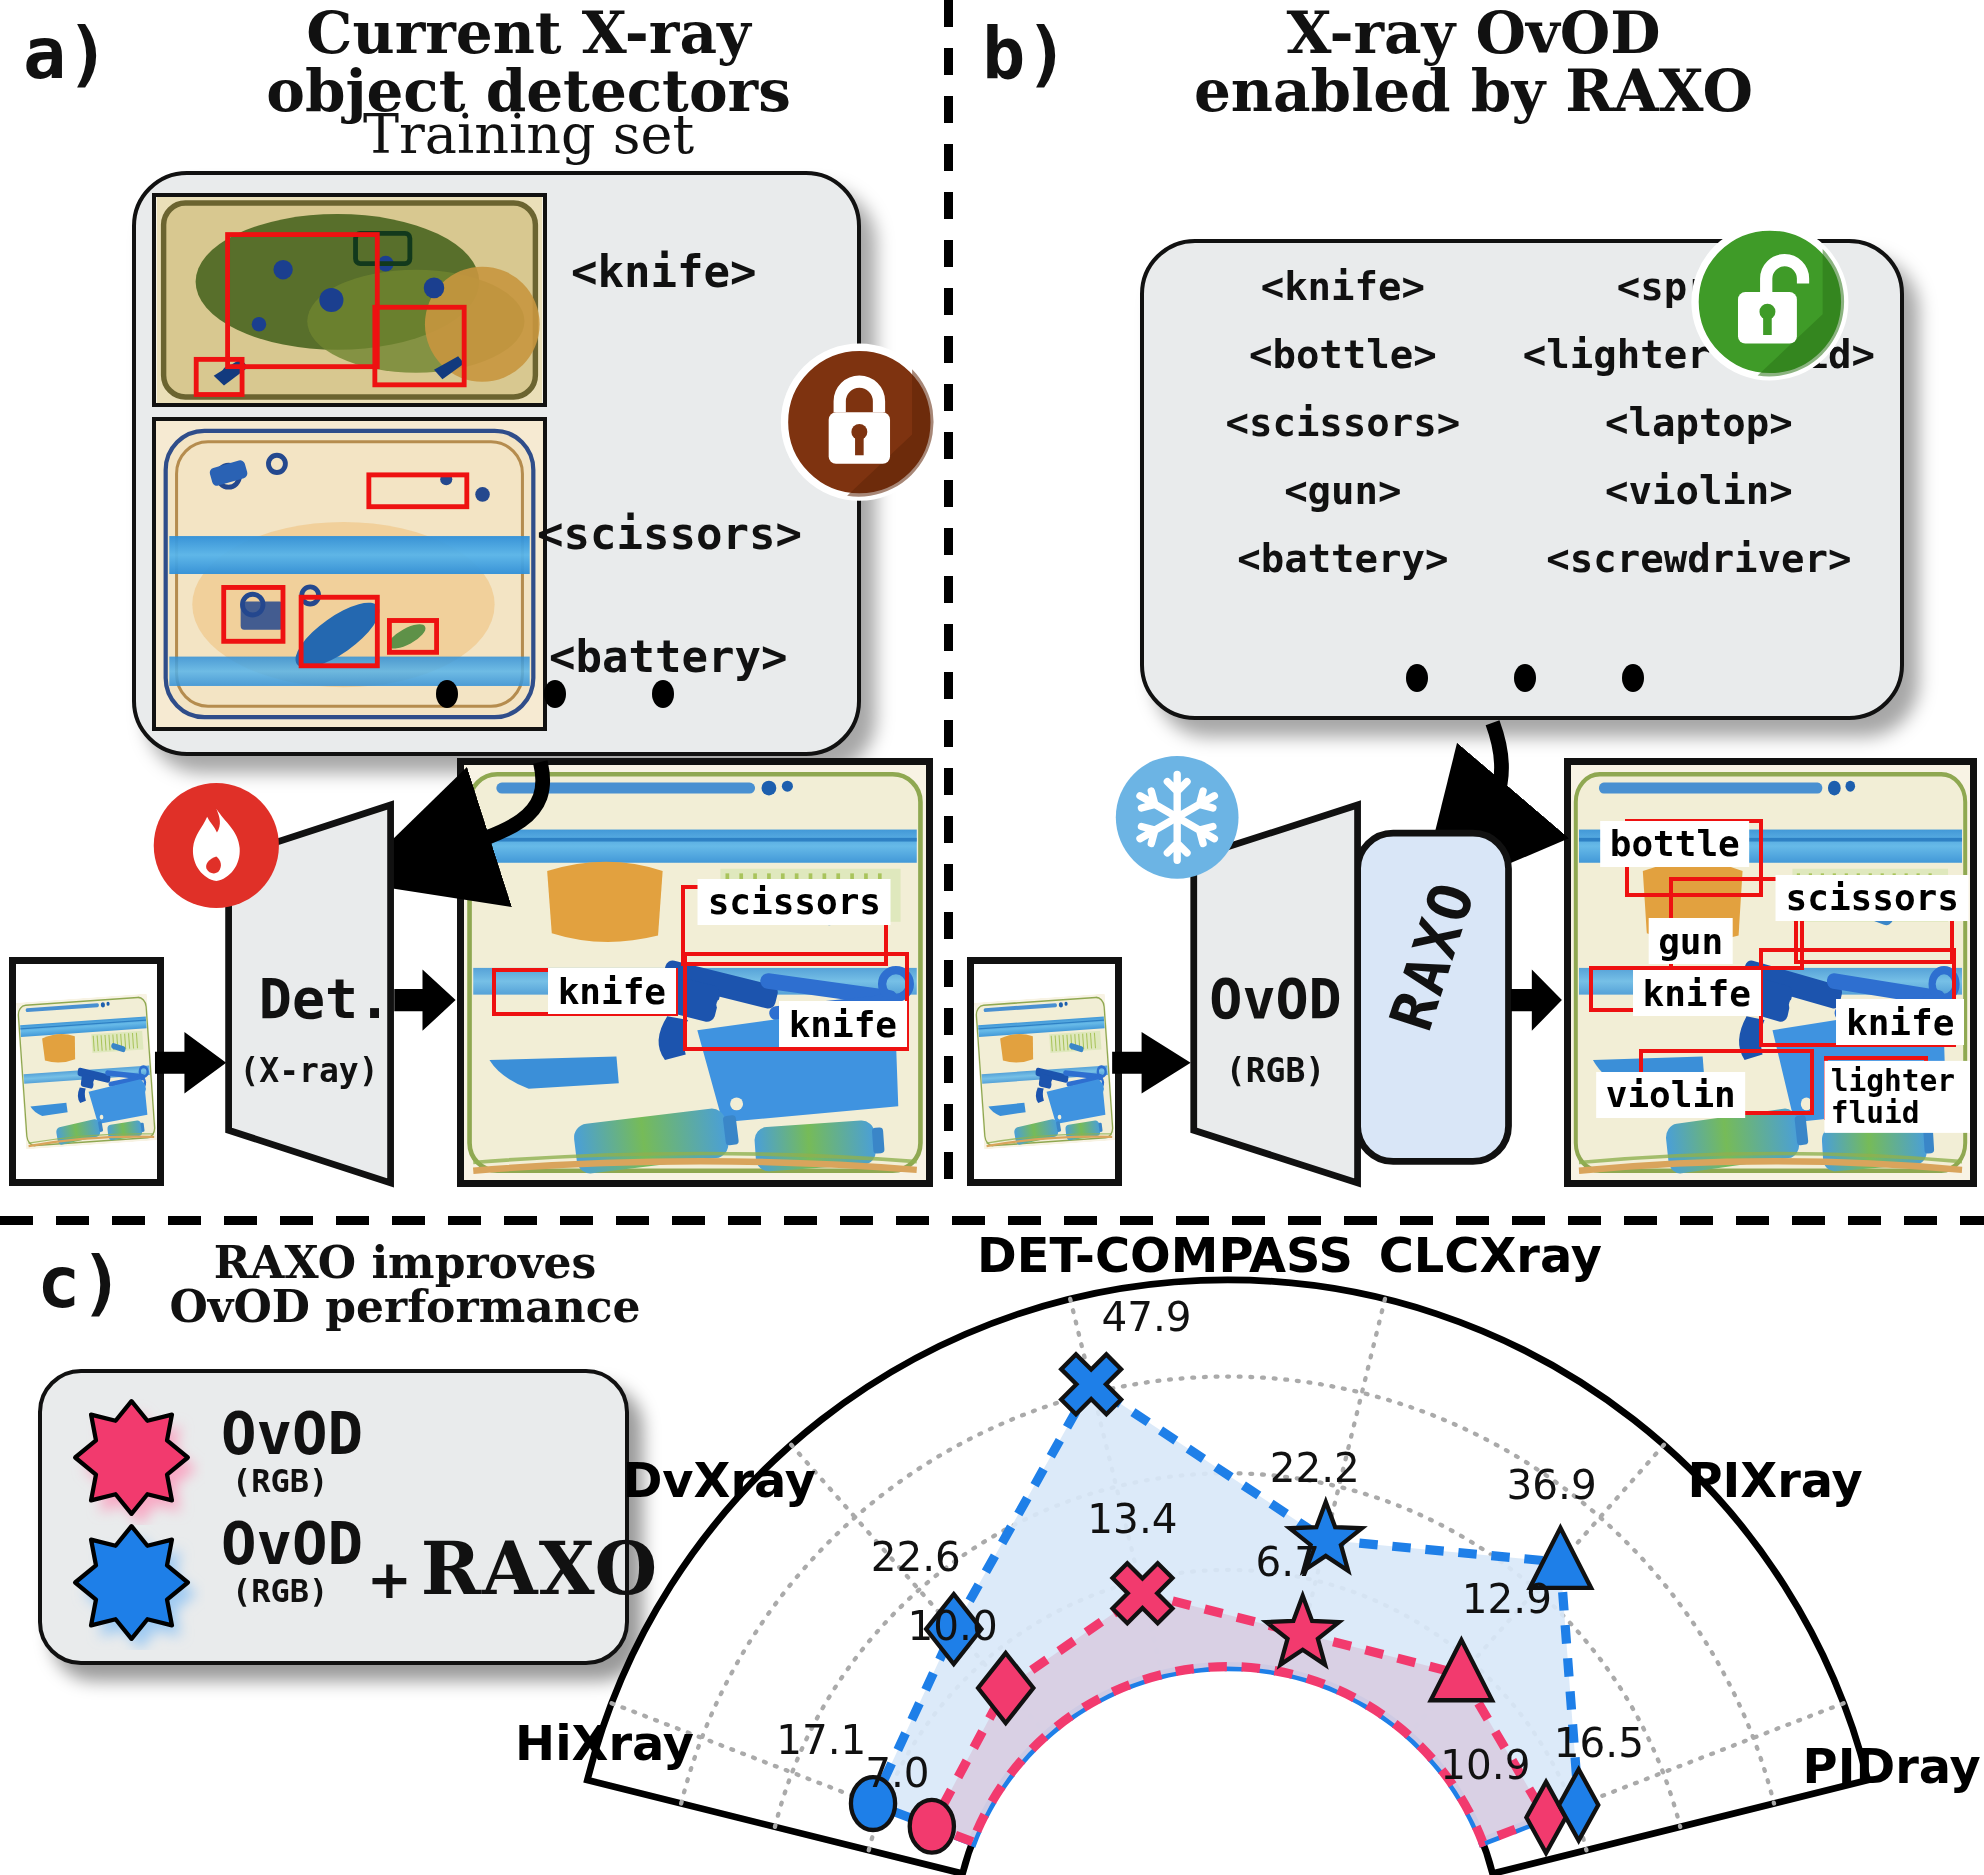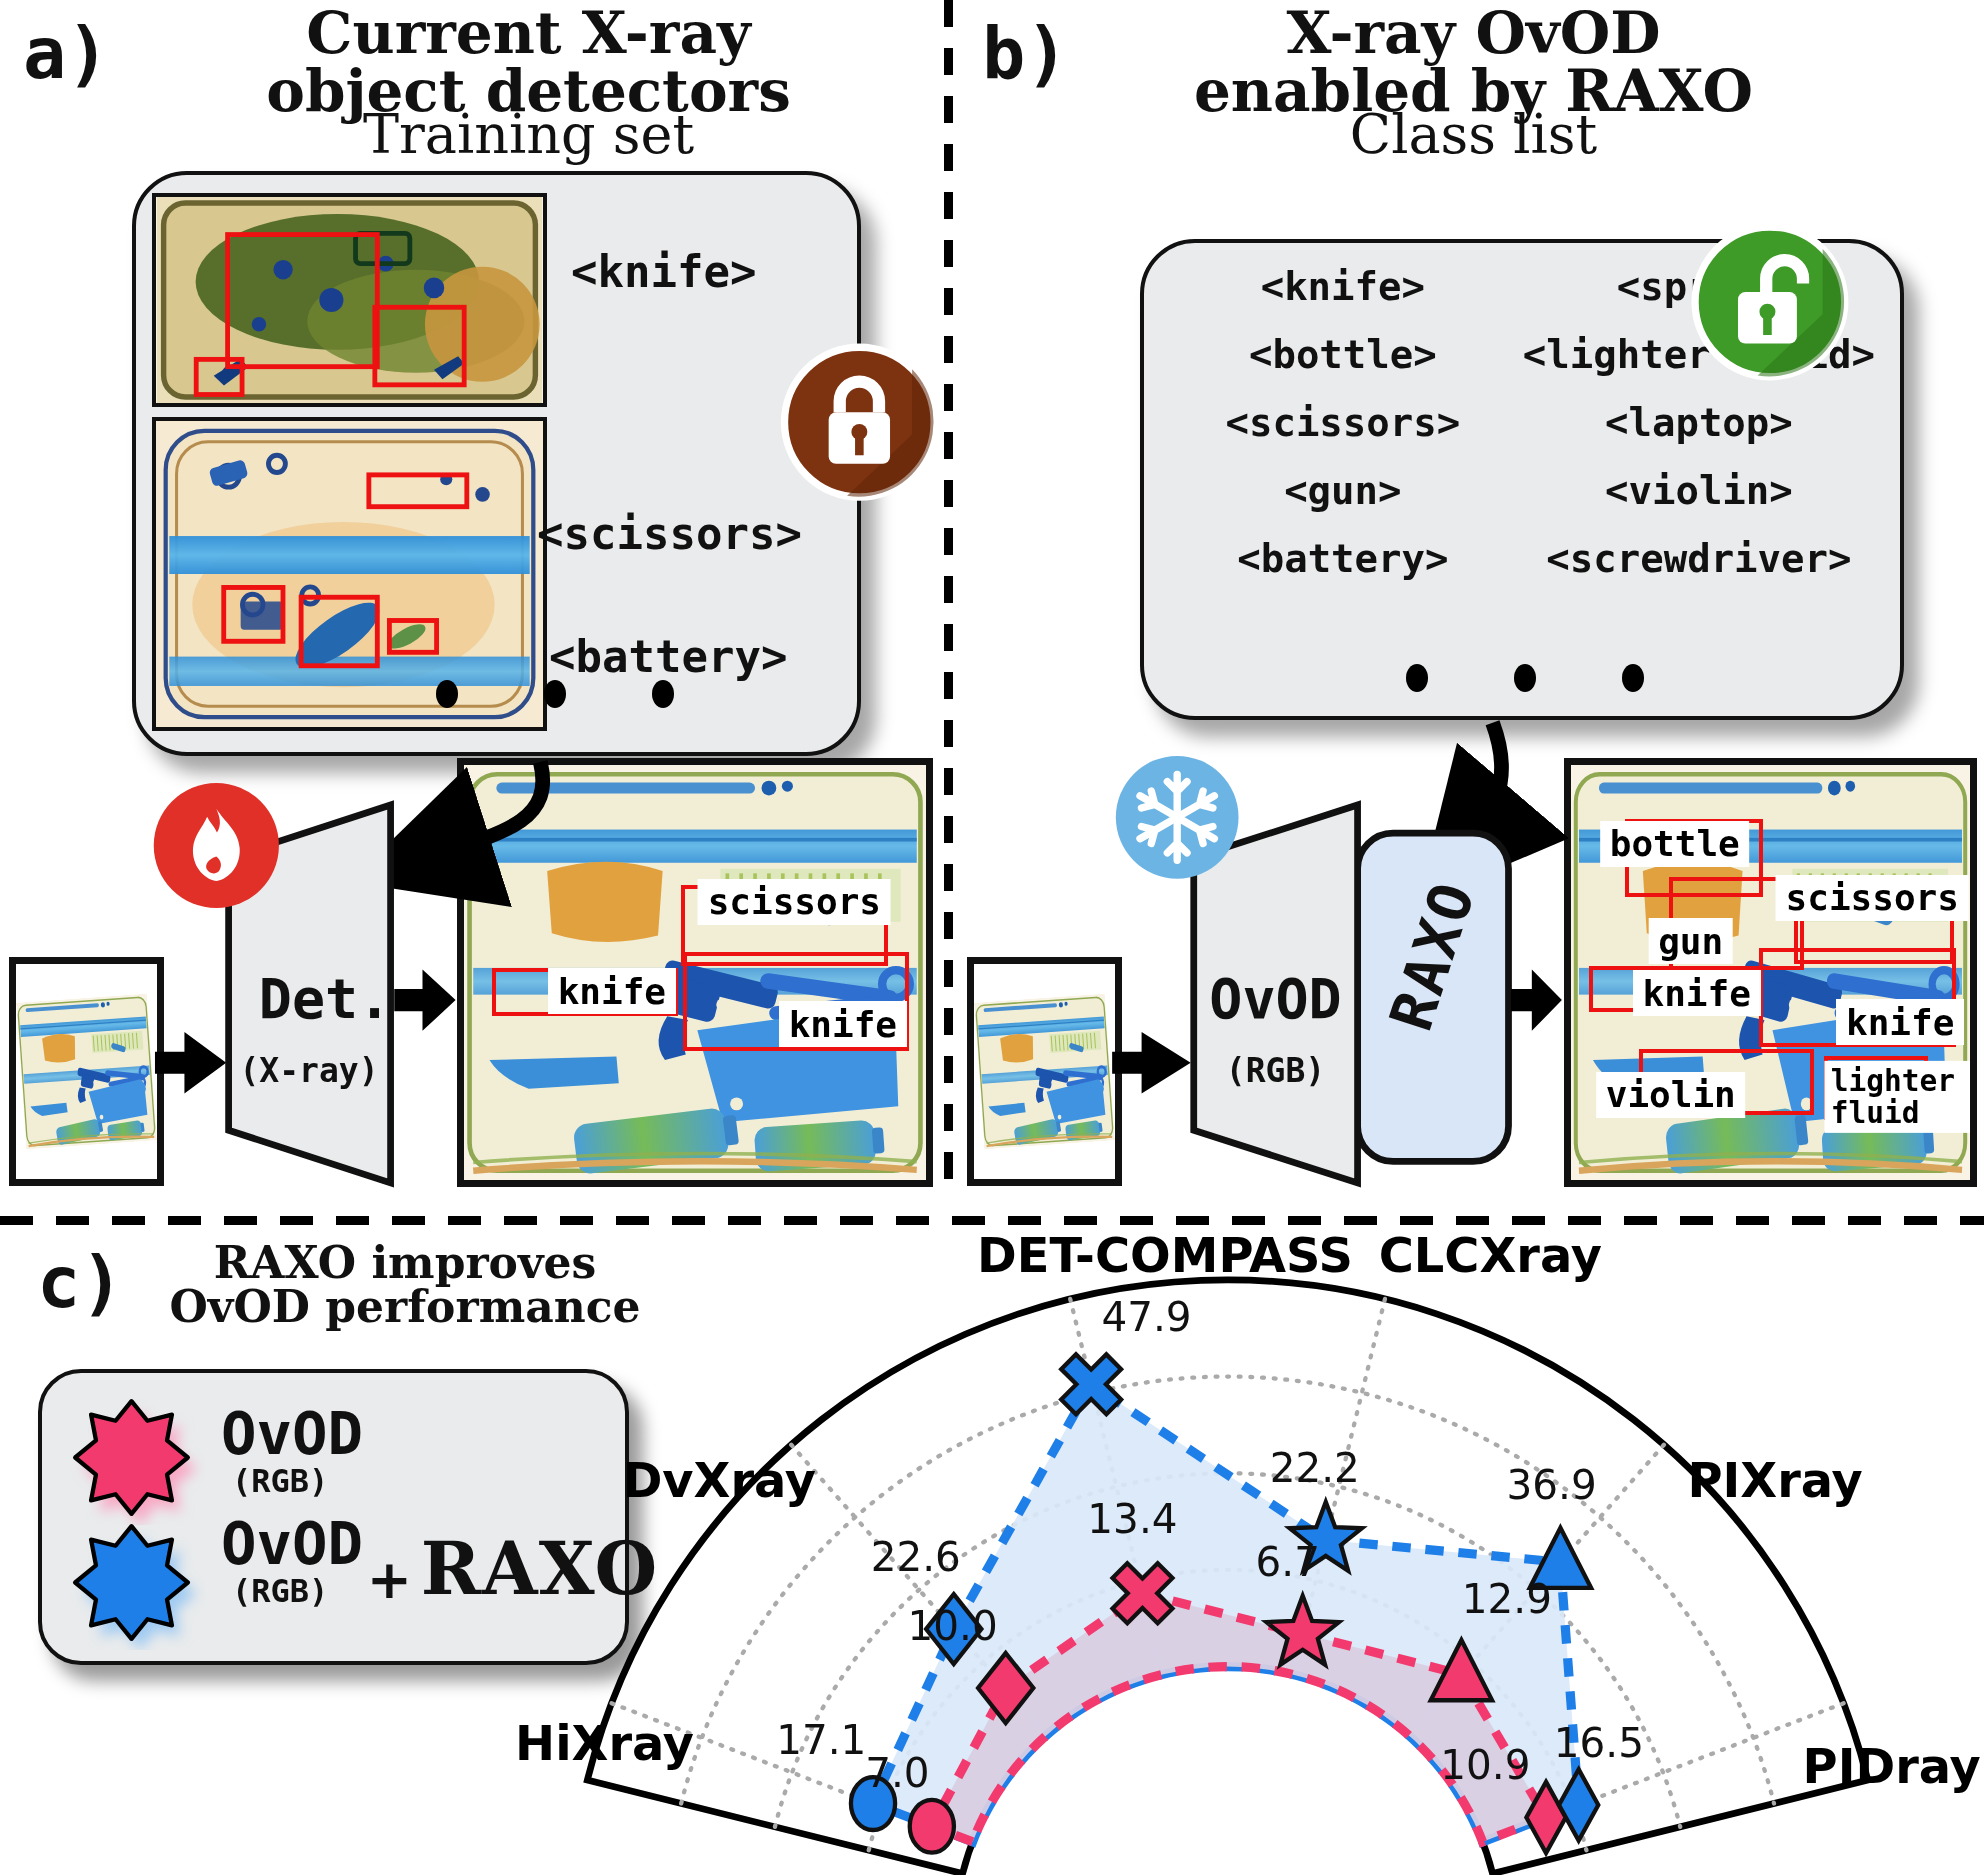--- a/index.html
+++ b/index.html
@@ -220,21 +220,20 @@
         <div class="det-box" style="left: 47.5%; top: 45%; width: 47%; height: 22%;"></div>
         <div class="det-label" style="left: 82%; top: 62.5%;">knife</div>
       </div>
   </div>
 
   <div class="abs panel-tag" style="left:982px;top:11px;">b)</div>
   <div class="abs panel-title" style="left:1148px;top:3.7px;width:651px;">
     <div>X-ray OvOD</div>
     <div>enabled by RAXO</div>
   </div>
-  <div class="abs panel-sub" style="left:1148px;top:103px;width:651px;">Class list</div>
 
   <div class="abs card" style="left:1140px;top:239px;width:756px;height:473px;"></div>
   <div id="class-grid" class="abs cls-grid" style="left:1169px;top:264px;width:706px;">
       <div class="cls-item">&lt;knife&gt;</div>
       <div class="cls-item">&lt;spray&gt;</div>
       <div class="cls-item">&lt;bottle&gt;</div>
       <div class="cls-item">&lt;lighter fluid&gt;</div>
       <div class="cls-item">&lt;scissors&gt;</div>
       <div class="cls-item">&lt;laptop&gt;</div>
       <div class="cls-item">&lt;gun&gt;</div>

